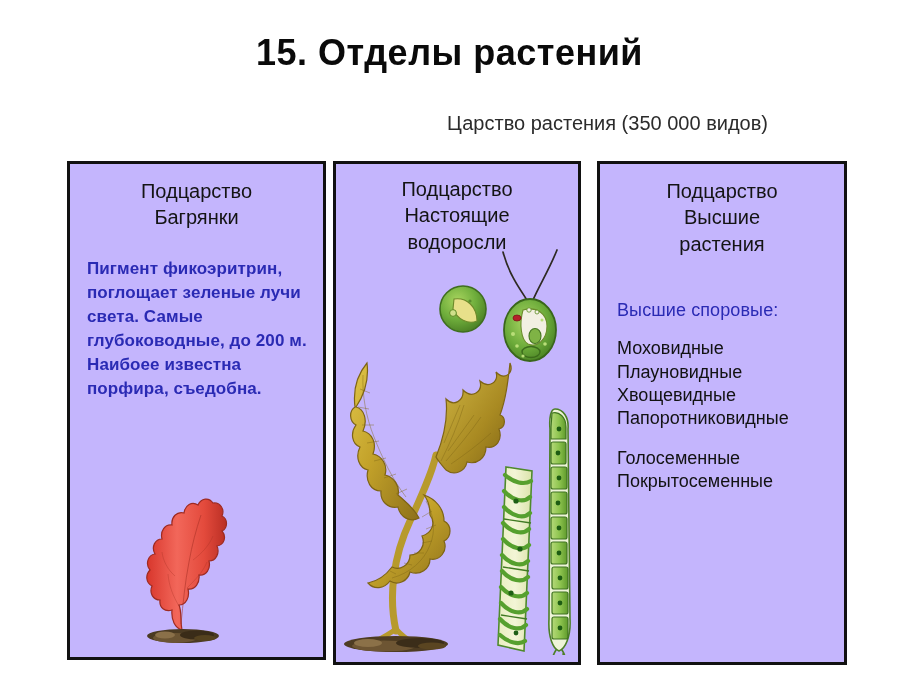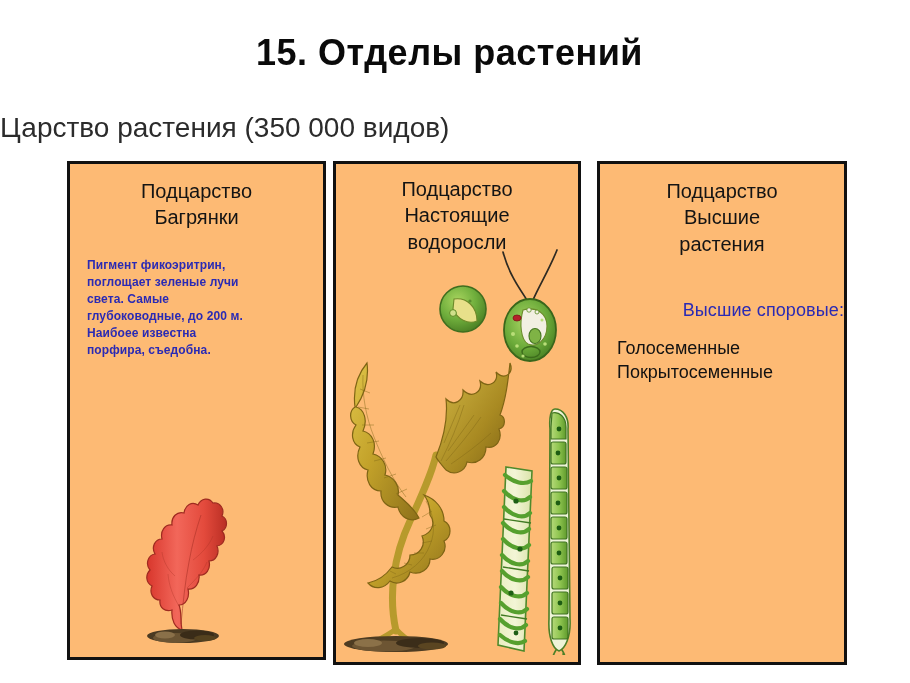--- a/index.html
+++ b/index.html
@@ -28,73 +28,73 @@
     letter-spacing: 0.5px;
     color: #0a0a0a;
   }
 
   
   #kingdom-subtitle {
     position: absolute;
     left: 0;
     top: 112px;
     width: 768px;
-    text-align: left;
-    font-size: 28px;
+    text-align: right;
+    font-size: 20px;
     font-weight: normal;
     color: #2b2b2b;
   }
 
   
   .column-box {
     position: absolute;
     box-sizing: border-box;
     border: 3px solid #111111;
-    background: #fdba74;
+    background: #c4b5fd;
     overflow: hidden;
   }
   #col-rhodophyta { left: 67px;  top: 161px; width: 259px; height: 499px; }
   #col-algae      { left: 333px; top: 161px; width: 248px; height: 504px; }
   #col-higher     { left: 597px; top: 161px; width: 250px; height: 504px; }
 
   .column-heading {
     margin: 14px 10px 0 10px;
     text-align: center;
     font-size: 20px;
     line-height: 1.32;
     color: #141414;
     white-space: pre-line;
   }
   #col-algae .column-heading { margin-top: 12px; }
   #col-higher .column-heading { margin-top: 14px; }
 
   .desc-text {
     margin: 26px 0 0 17px;
-    font-size: 12px;
+    font-size: 17px;
     line-height: 1.42;
     font-weight: bold;
     color: #2a2ab4;
     white-space: pre-line;
     letter-spacing: 0.1px;
   }
 
   .group-heading {
     margin: 0 0 0 17px;
     font-size: 18px;
     color: #2a2ab4;
     letter-spacing: 0.1px;
   }
   .group-list {
     margin: 16px 0 0 17px;
     font-size: 18px;
     line-height: 1.30;
     color: #121212;
     white-space: pre-line;
   }
-  #spore-heading { margin-top: 43px; text-align: right; }
+  #spore-heading { margin-top: 43px; }
   #seed-heading  { margin-top: 36px; }
 
   
   .art { position: absolute; pointer-events: none; }
 
   
   #art-red-alga { left: 135px; top: 478px; width: 100px; height: 170px; }
   
   #art-brown-alga { left: 336px; top: 345px; width: 178px; height: 310px; }
   
@@ -134,20 +134,24 @@
 </div>
 
 <div class="column-box" id="col-higher">
 
   <div class="column-heading">Подцарство
 Высшие
 растения</div>
 
   <div class="group-heading" id="spore-heading">Высшие споровые:</div>
 
+  <div class="group-list">Моховидные
+Плауновидные
+Хвощевидные
+Папоротниковидные</div>
 
 
   <div class="group-list">Голосеменные
 Покрытосеменные</div>
 </div>
 
 <svg class="art" id="art-red-alga" viewBox="0 0 100 170">
   <defs>
     <linearGradient id="redGrad" x1="0" y1="0" x2="1" y2="0">
       <stop offset="0%" stop-color="#d8362c"></stop>

